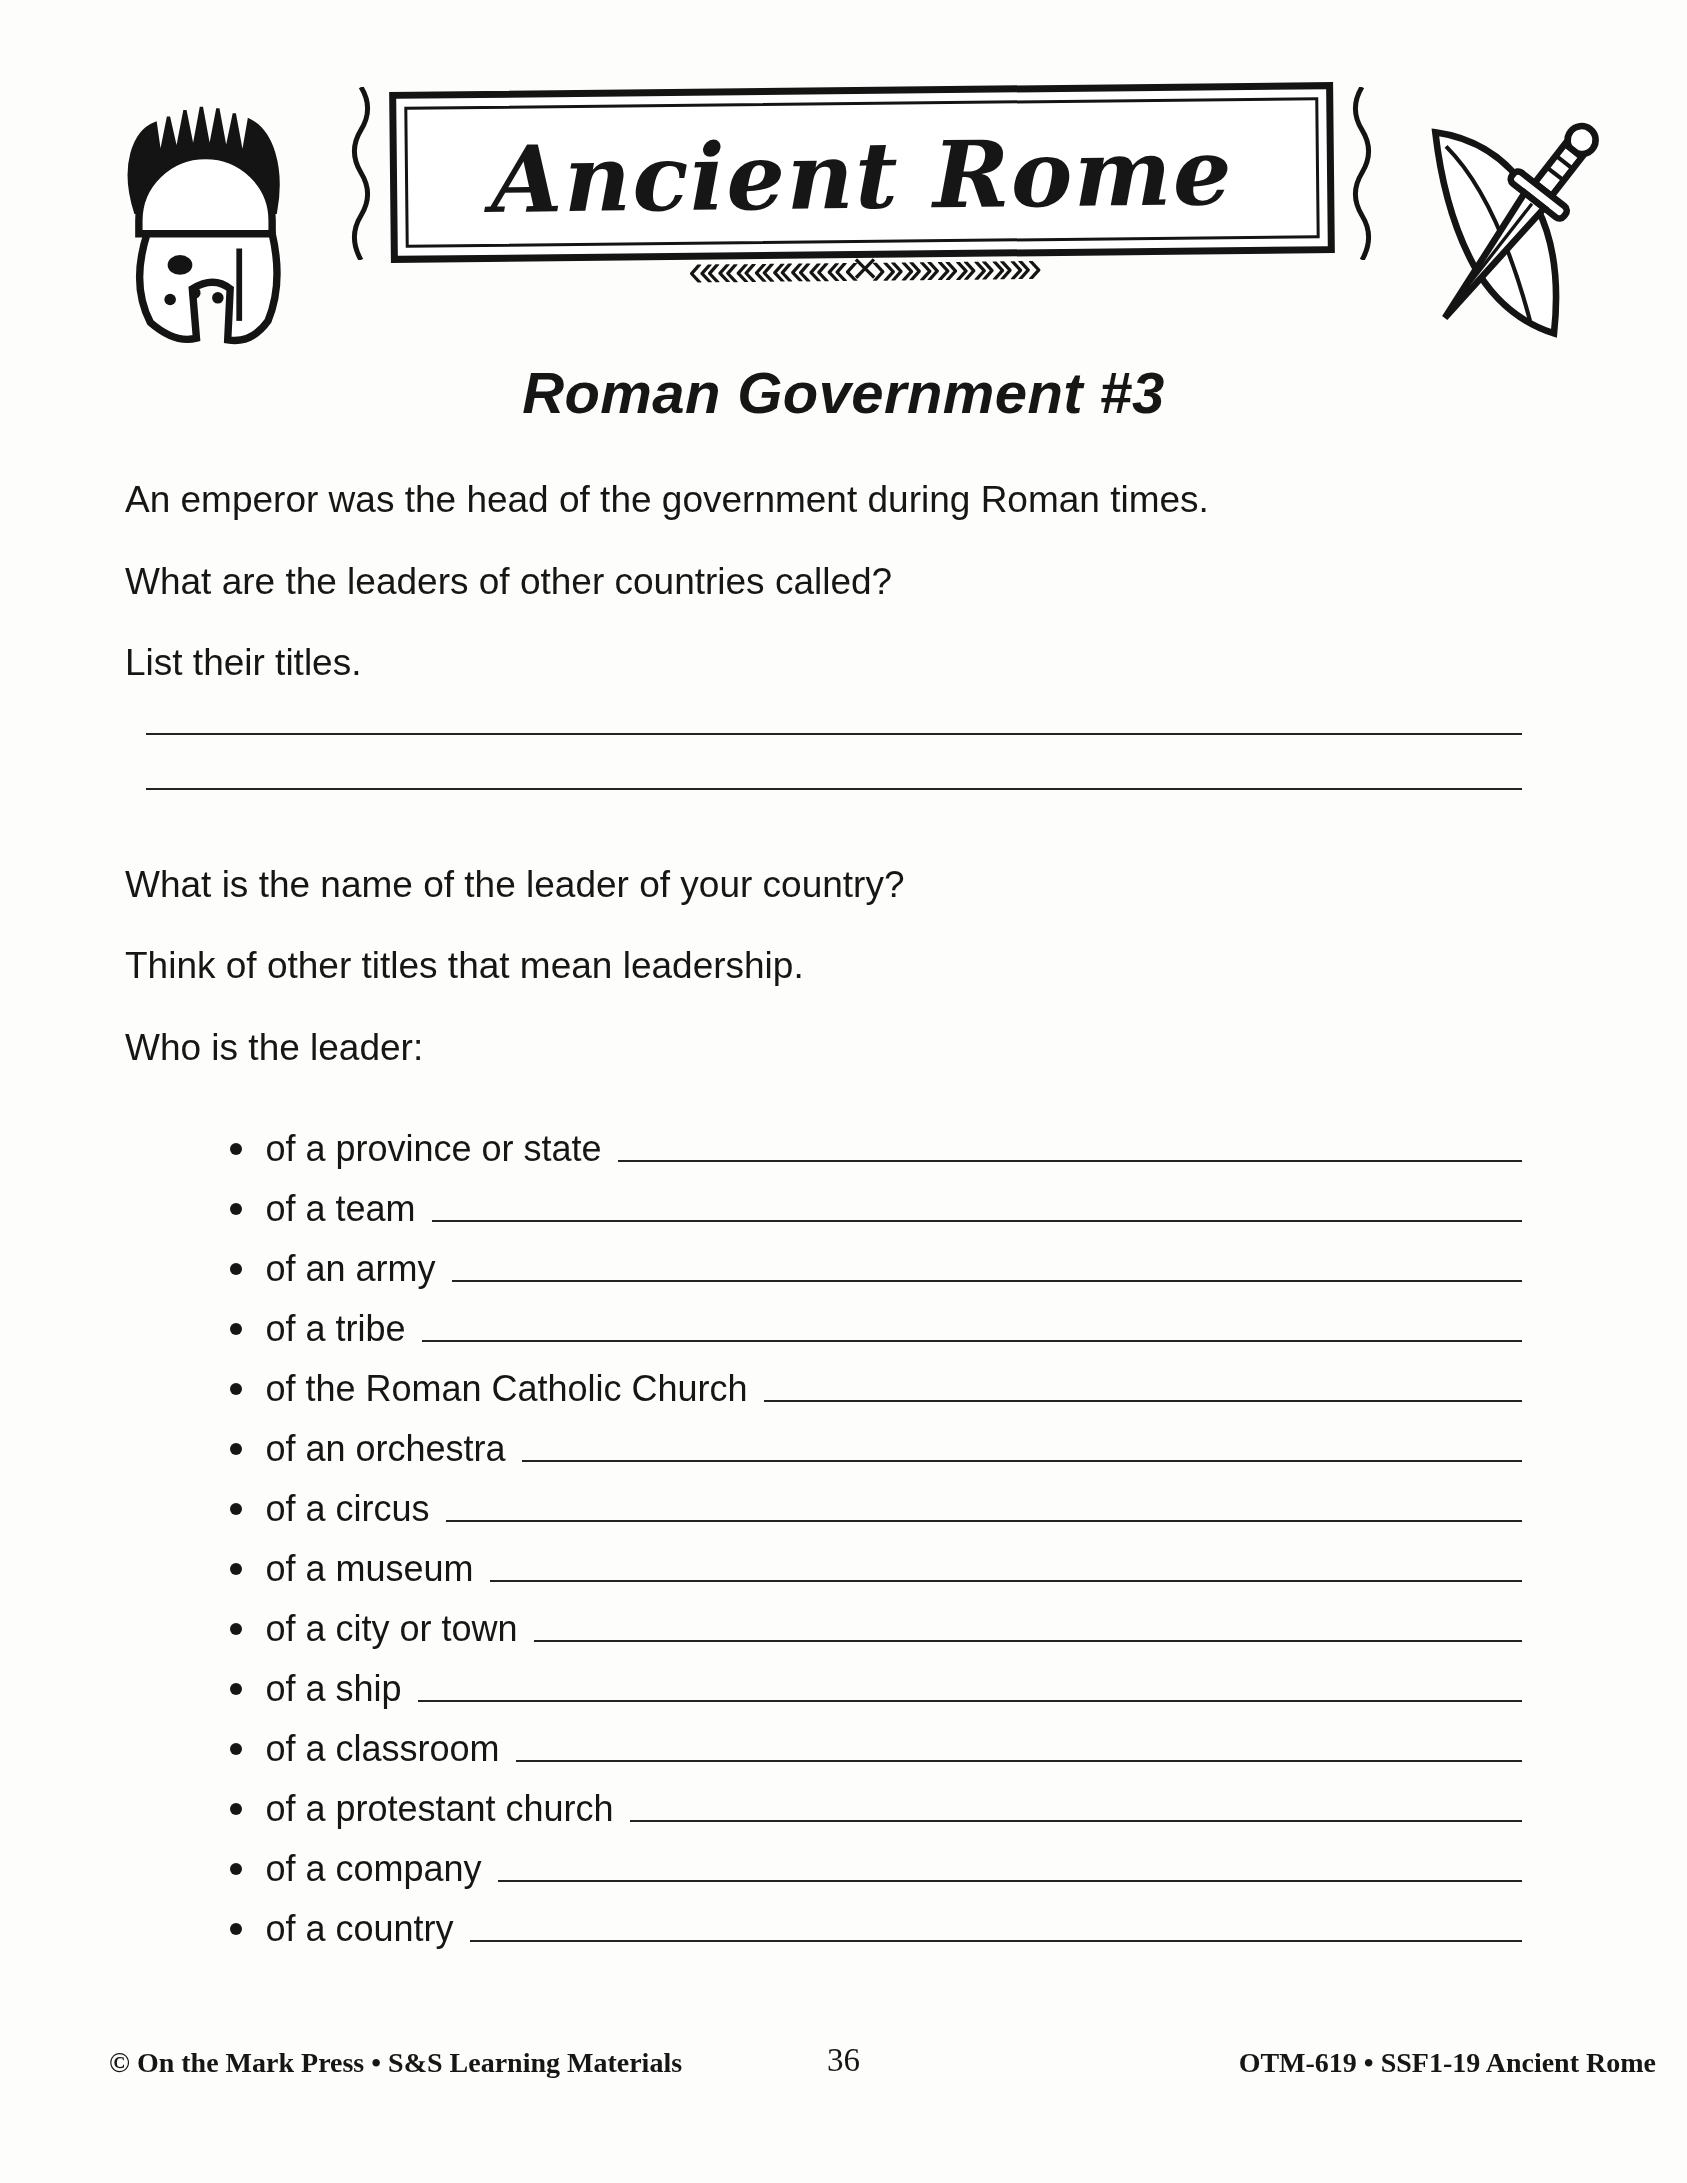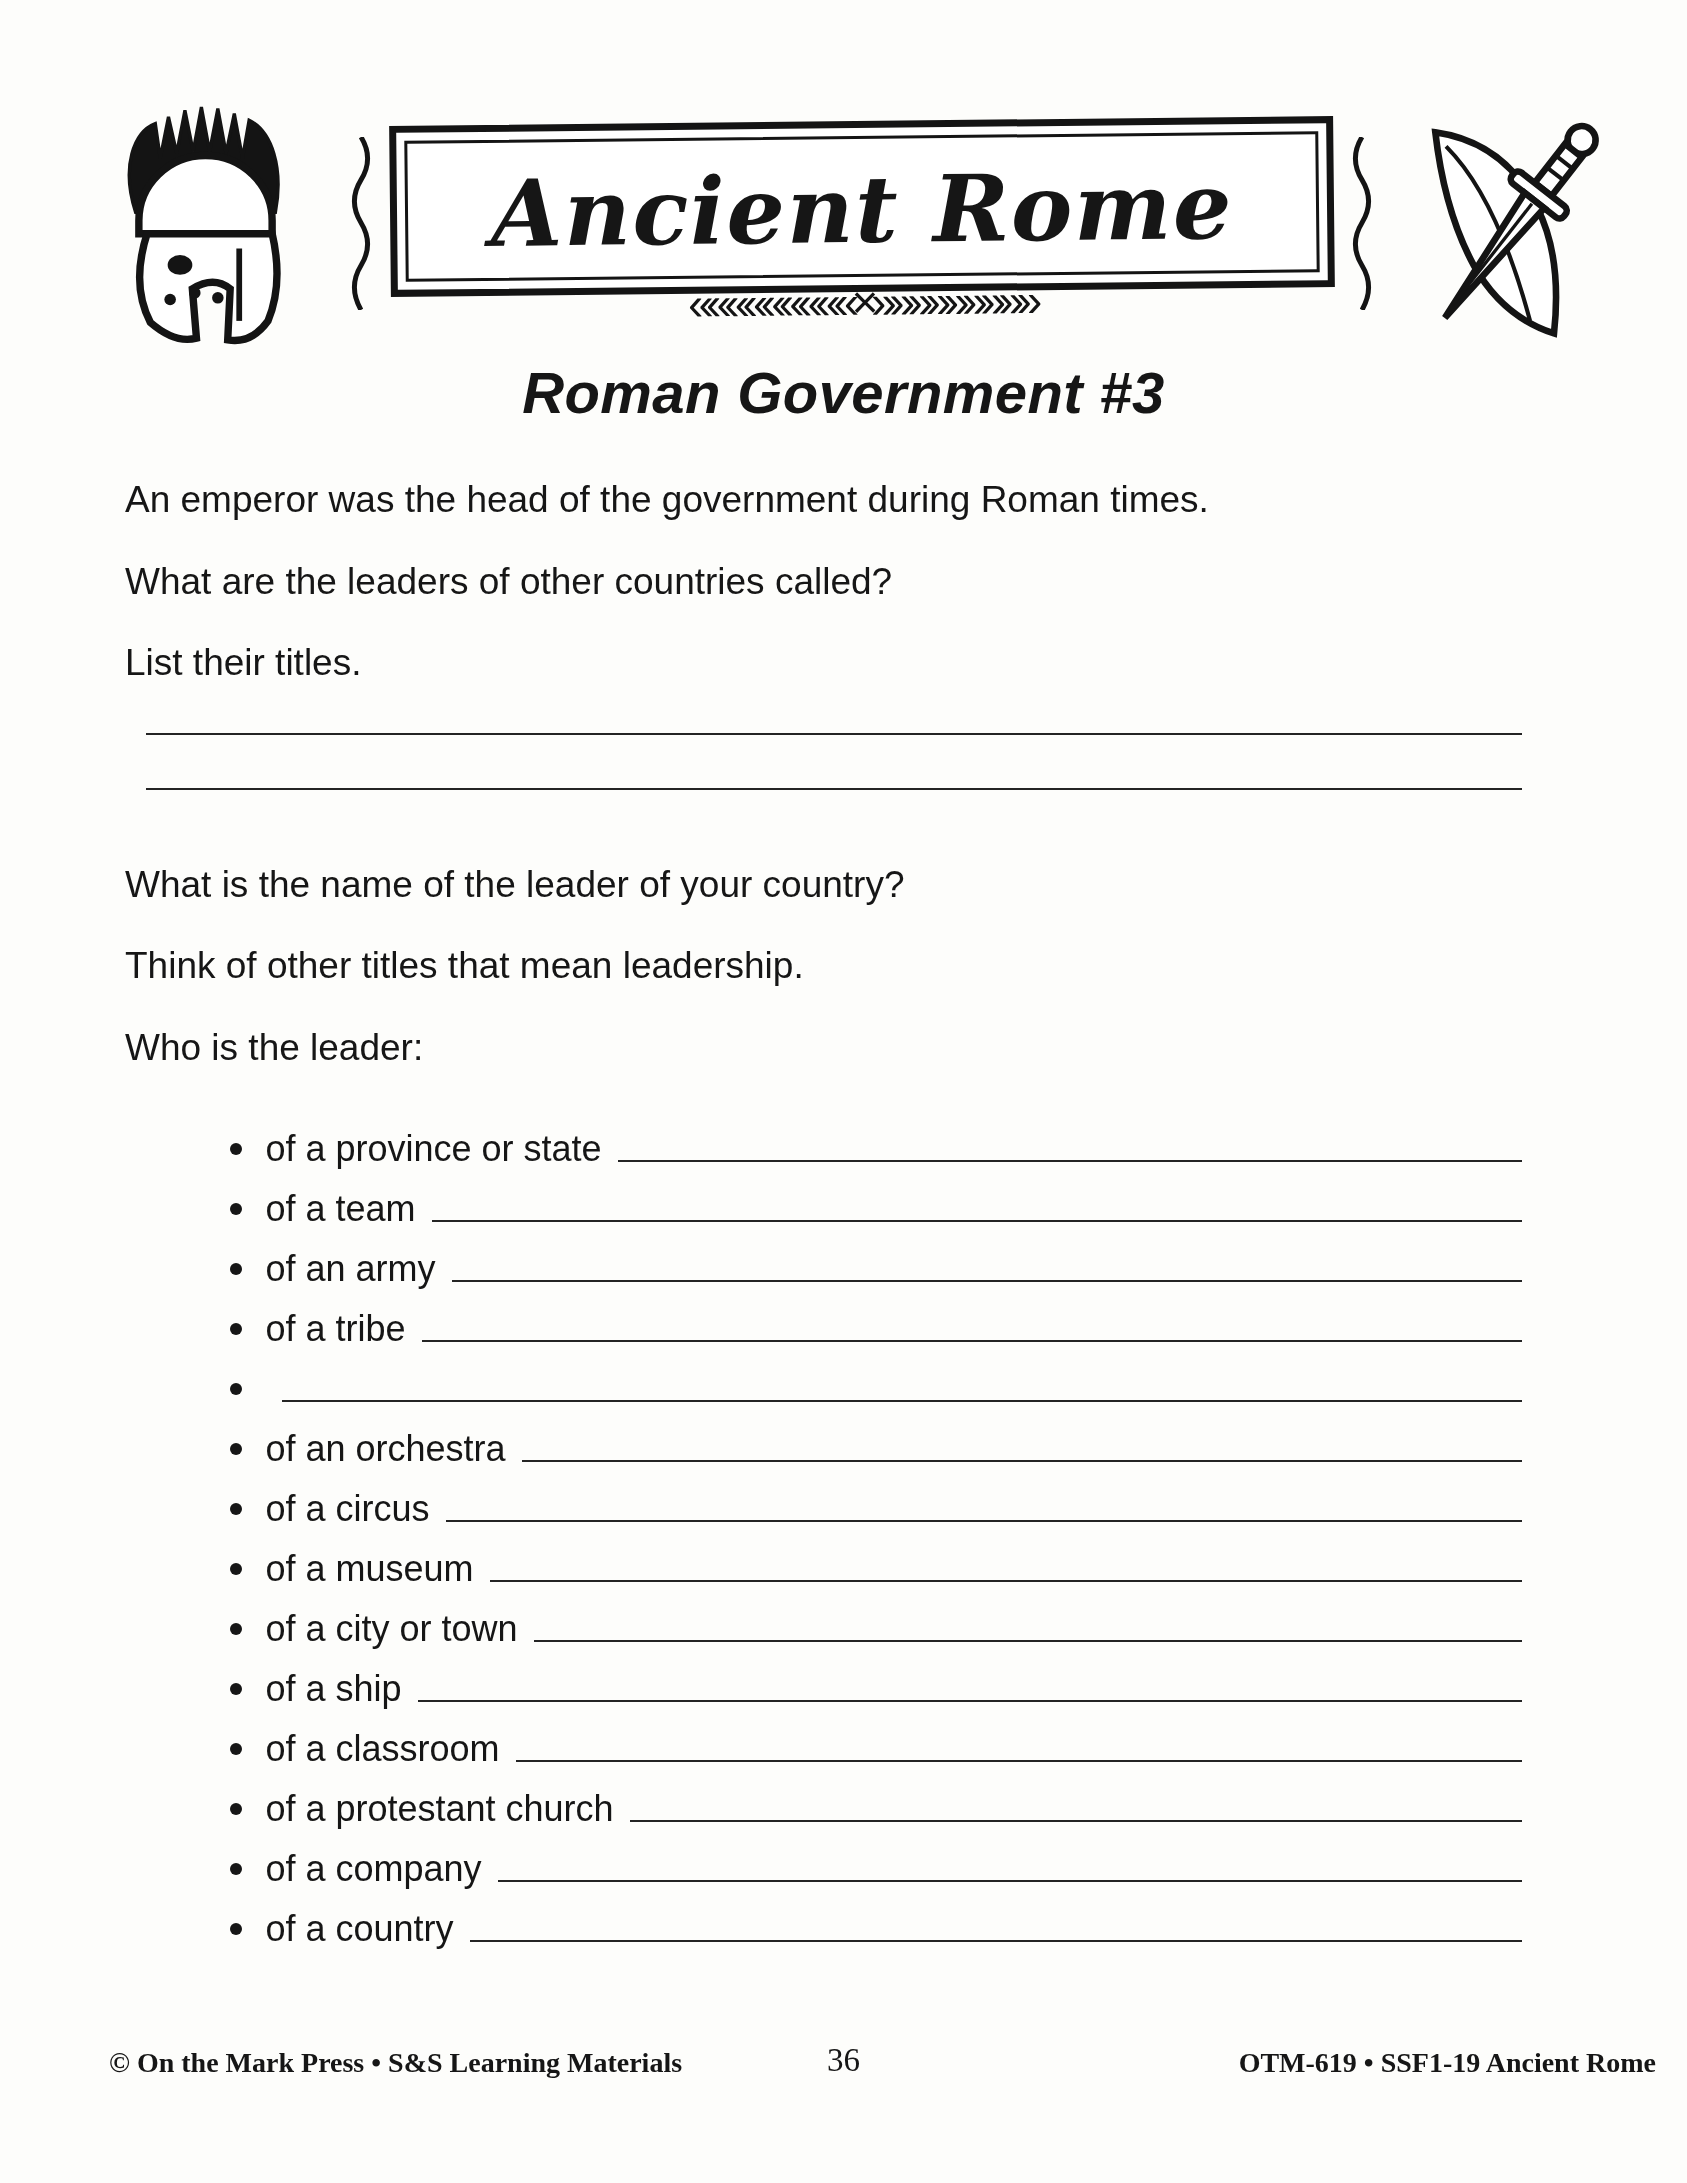--- a/index.html
+++ b/index.html
@@ -8,21 +8,20 @@
     width:1687px;height:2183px;
     background:#fdfdfb;
     overflow:hidden;
     font-family:"Liberation Sans",sans-serif;
     color:#161616;
   }
 
   
   .header{
     display:flex;
-    align-items:center;
     gap:10px;
     padding:87px 58px 0 78px;
   }
   .art{flex:none;}
   .banner-wrap{flex:1;display:flex;flex-direction:column;align-items:center;min-width:0;}
   .banner-outer{
     border:7.4px solid #141414;
     padding:8.2px;
     width:100%;
     box-sizing:border-box;
@@ -188,20 +187,21 @@
         <span class="lbl">of an army</span>
         <div class="wline"></div>
       </div>
       <div class="row">
         <span class="dot"></span>
         <span class="lbl">of a tribe</span>
         <div class="wline"></div>
       </div>
       <div class="row">
         <span class="dot"></span>
+        <span class="lbl">of the Roman Catholic Church</span>
         <div class="wline"></div>
       </div>
       <div class="row">
         <span class="dot"></span>
         <span class="lbl">of an orchestra</span>
         <div class="wline"></div>
       </div>
       <div class="row">
         <span class="dot"></span>
         <span class="lbl">of a circus</span>

